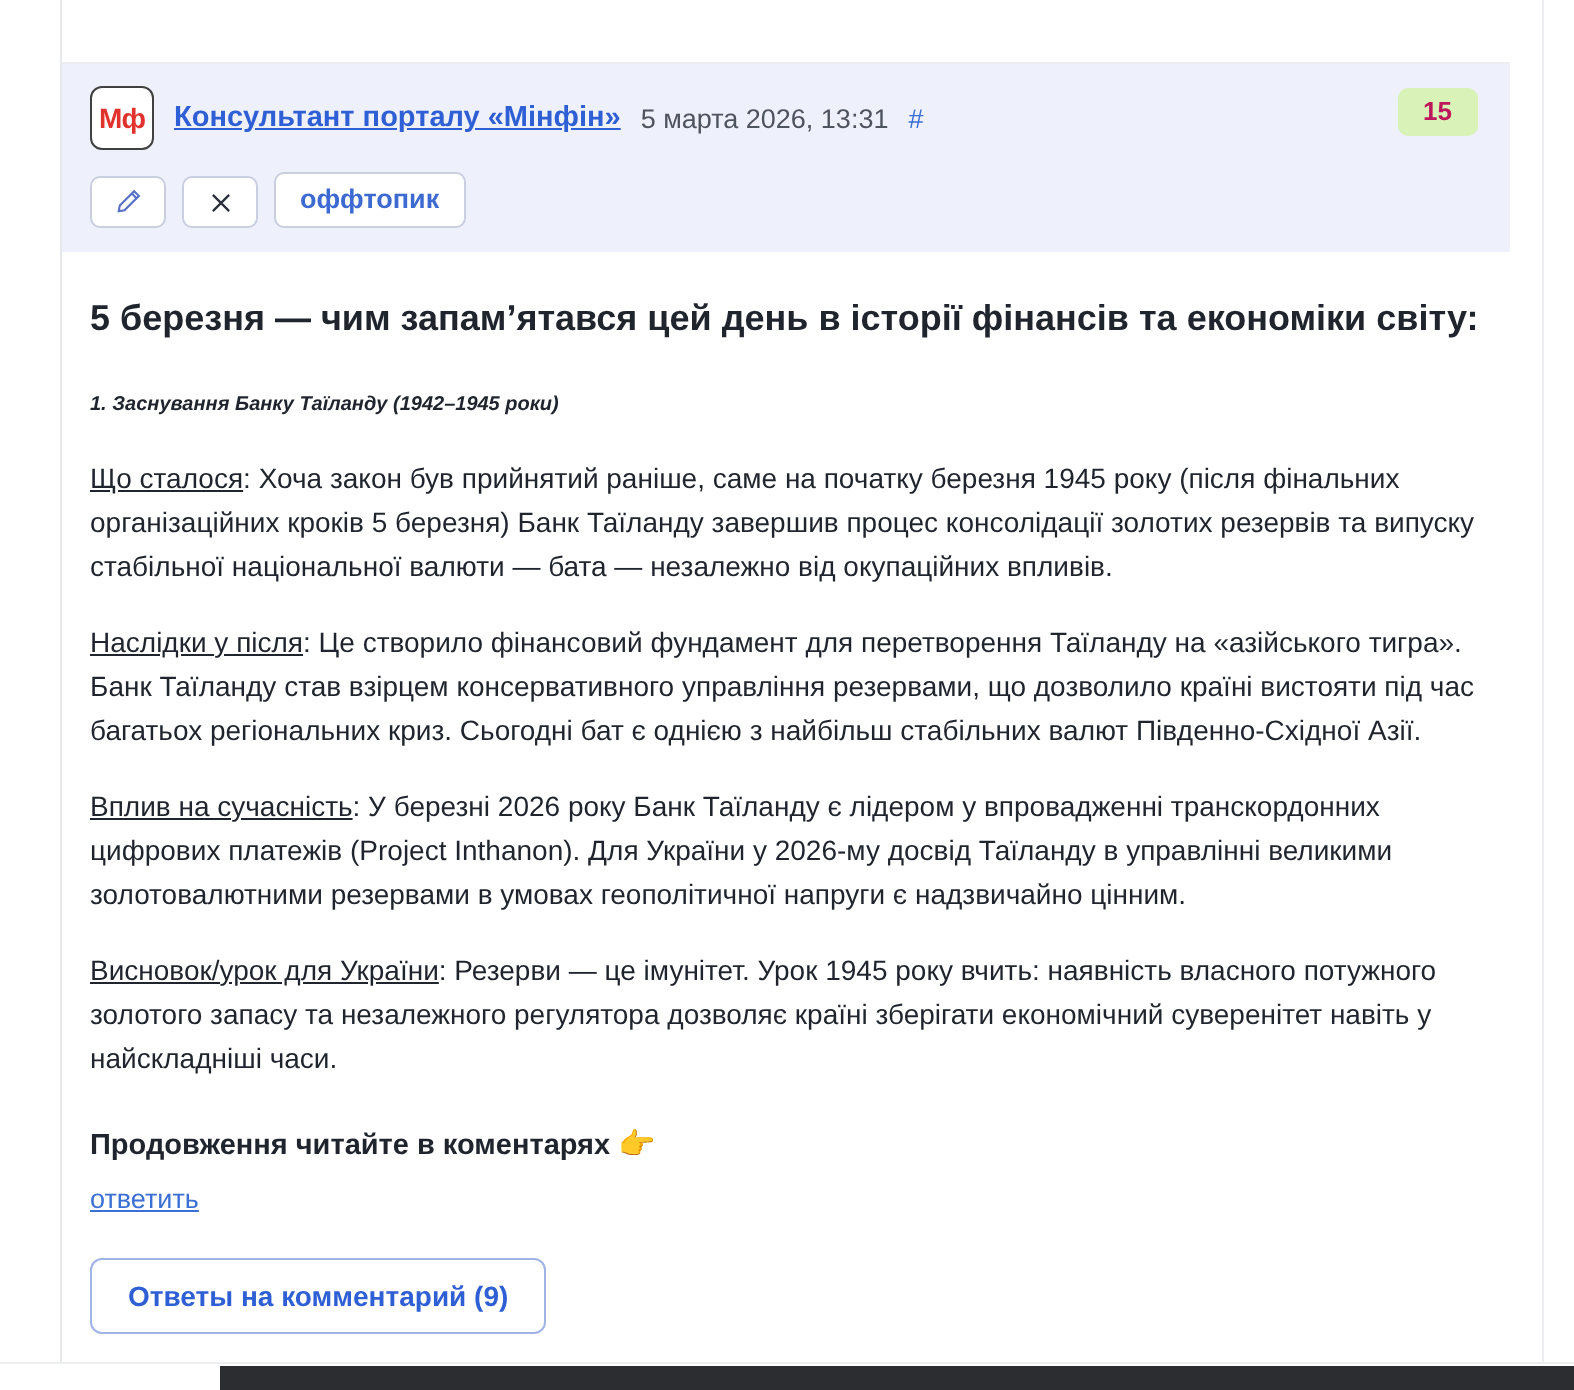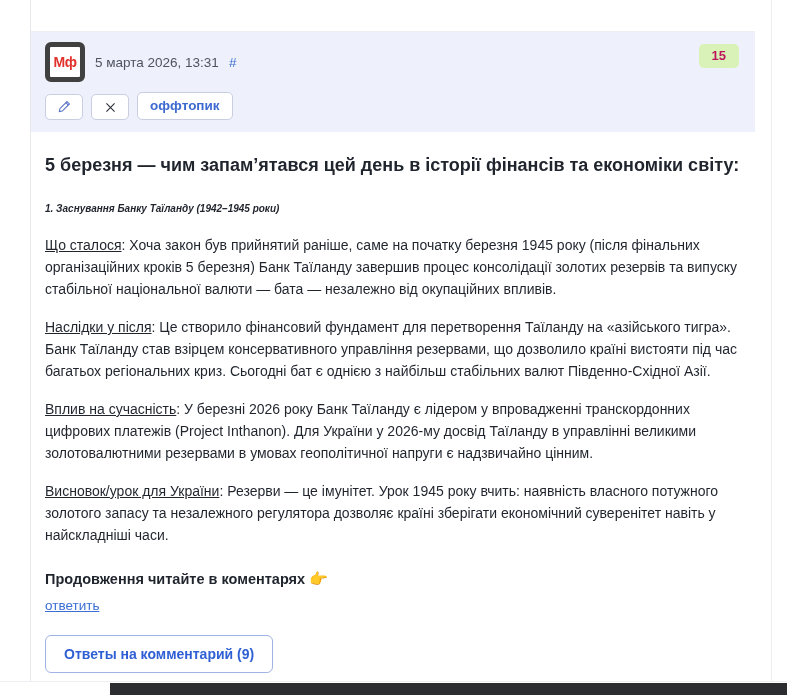--- a/index.html
+++ b/index.html
@@ -61,21 +61,21 @@
     display: flex;
     align-items: center;
     gap: 10px;
     min-height: 34px;
   }
   .avatar {
     width: 30px;
     height: 30px;
     border-radius: 6px;
     background: #ffffff;
-    border: 5px solid #404040;
+    border: 1px solid #404040;
     color: #e1322d;
     font-weight: bold;
     font-size: 14px;
     display: flex;
     align-items: center;
     justify-content: center;
     letter-spacing: -0.5px;
     flex: 0 0 auto;
   }
   .author {
@@ -240,20 +240,21 @@
 
   <div class="content-area">
 
     <div class="top-strip"></div>
 
     <div class="comment-card">
 
       <div class="comment-header">
         <div class="header-row">
           <div class="avatar">Мф</div>
+          <a class="author" href="#">Консультант порталу «Мінфін»</a>
           <span class="timestamp">5 марта 2026, 13:31</span>
           <a class="anchor-link" href="#">#</a>
         </div>
         <div class="rating-badge">15</div>
 
         <div class="actions-row">
           <div class="icon-btn">
             <svg width="14" height="14" viewBox="0 0 16 16" fill="none">
               <path d="M11.5 1.8l2.7 2.7-8.2 8.2-3.3.6.6-3.3 8.2-8.2z" stroke="#5570c4" stroke-width="1.2" fill="none"></path>
               <path d="M10.2 3.1l2.7 2.7" stroke="#5570c4" stroke-width="1.2"></path>

